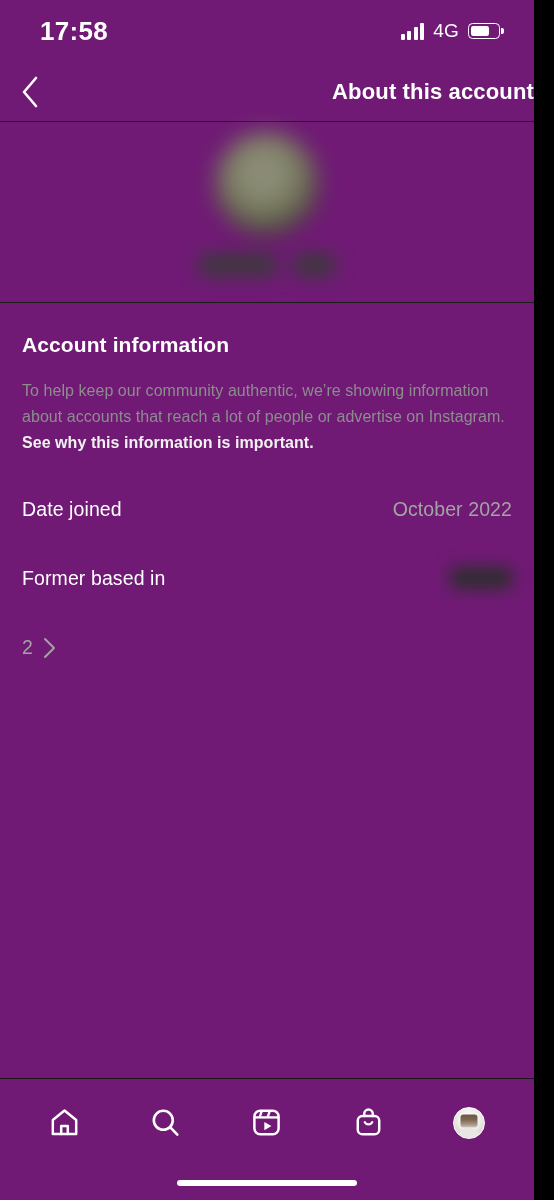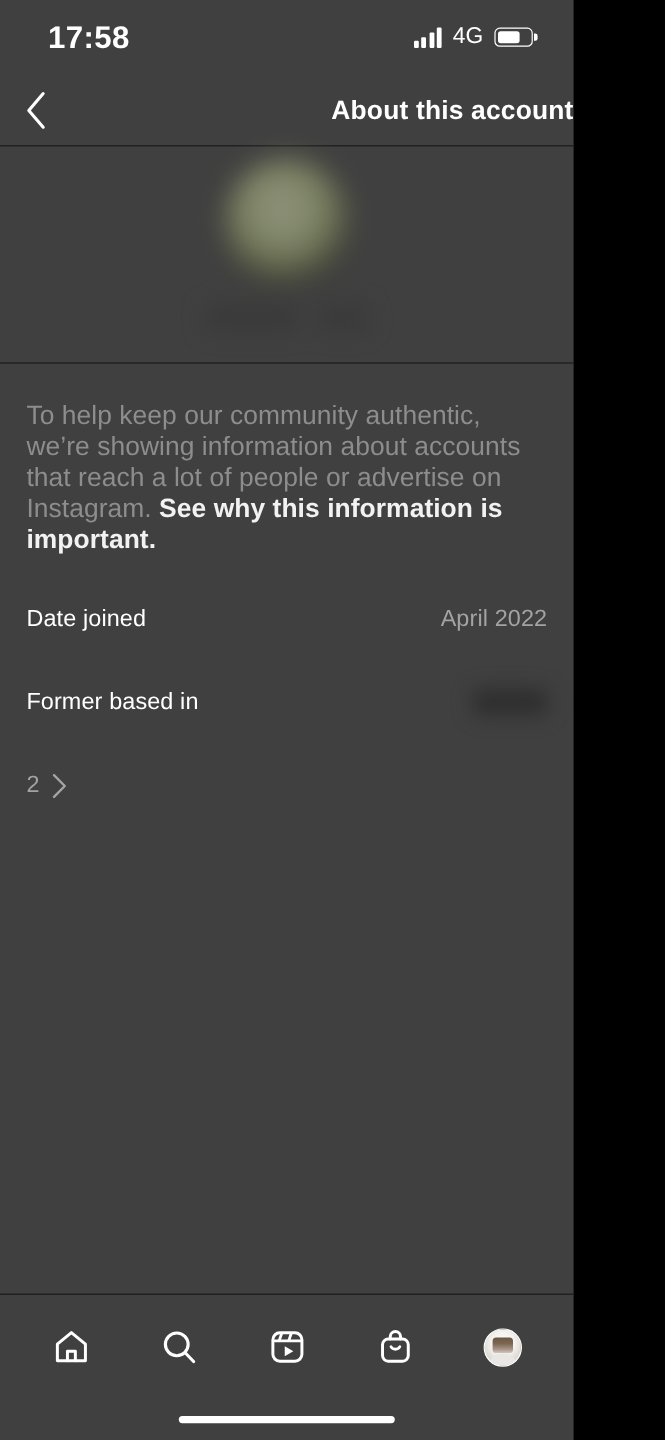--- a/index.html
+++ b/index.html
@@ -5,22 +5,22 @@
   * { margin:0; padding:0; box-sizing:border-box; }
   html, body {
     width:554px; height:1200px;
     background:#000;
     font-family:"Liberation Sans", sans-serif;
     -webkit-font-smoothing:antialiased;
     overflow:hidden;
   }
   .screen {
     position:relative;
-    width:478px; height:1200px;
-    background:#404040;
+    width:534px; height:1200px;
+    background:#701a75;
     display:flex; flex-direction:column;
   }
 
   
   .statusbar {
     height:62px;
     flex:0 0 62px;
     display:flex; align-items:center; justify-content:space-between;
     padding:0 34px 0 40px;
     color:#fff;
@@ -105,21 +105,22 @@
   .username-blur .blob.w2 { width:42px; }
 
   
   .section {
     padding:30px 22px 0 22px;
   }
   .section-title {
     font-size:21px; font-weight:700; color:#fff; letter-spacing:0.1px;
   }
   .section-desc {
-    font-size:22px; line-height:26px;
+    margin-top:21px;
+    font-size:16px; line-height:26px;
     color:#8d8d8d;
     max-width:512px;
     letter-spacing:0.05px;
   }
   .section-desc .link {
     color:#f2f2f2; font-weight:600; cursor:pointer;
   }
 
   
   .rows { margin-top:42px; }
@@ -215,30 +216,31 @@
 
   <div class="profile">
     <div class="avatar-blur"></div>
     <div class="username-blur">
       <span class="blob w1"></span>
       <span class="blob w2"></span>
     </div>
   </div>
 
   <div class="section">
+    <div class="section-title">Account information</div>
     <div class="section-desc">
       <span>To help keep our community authentic, we’re showing information about accounts that reach a lot of people or advertise on Instagram. </span><span class="link">See why this information is important.</span>
     </div>
   </div>
 
   <div class="rows">
 
     <div class="info-row">
       <span class="info-label">Date joined</span>
-      <span class="info-value">April 2022</span>
+      <span class="info-value">October 2022</span>
     </div>
 
     <div class="info-row">
       <span class="info-label">Former based in</span>
       <span class="info-value">
         <span class="value-blur"></span>
       </span>
     </div>
 
     <div class="info-row">

